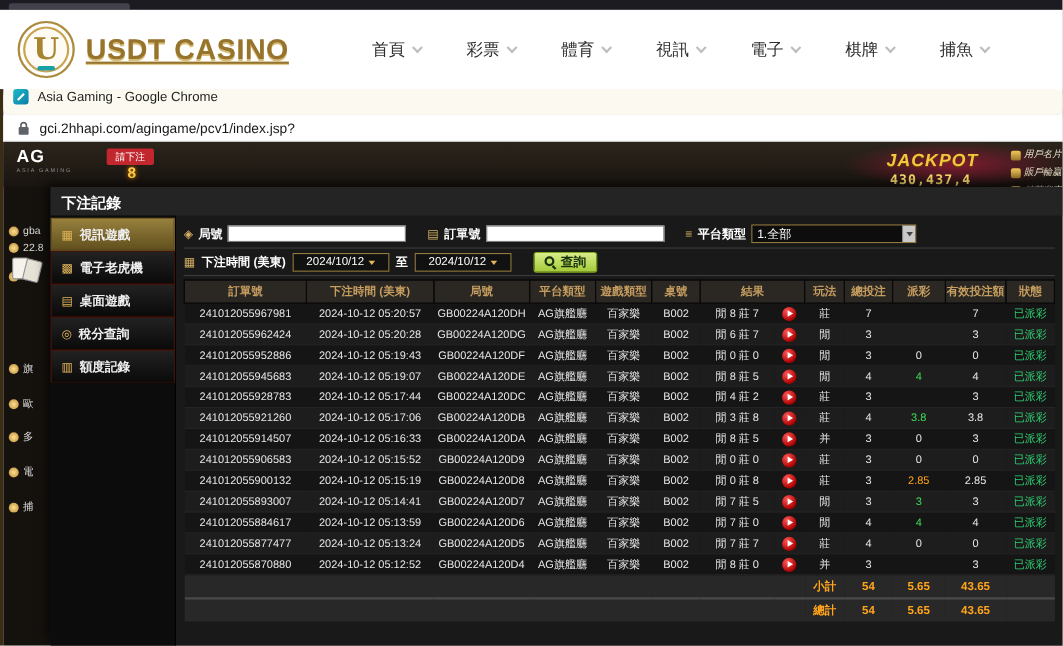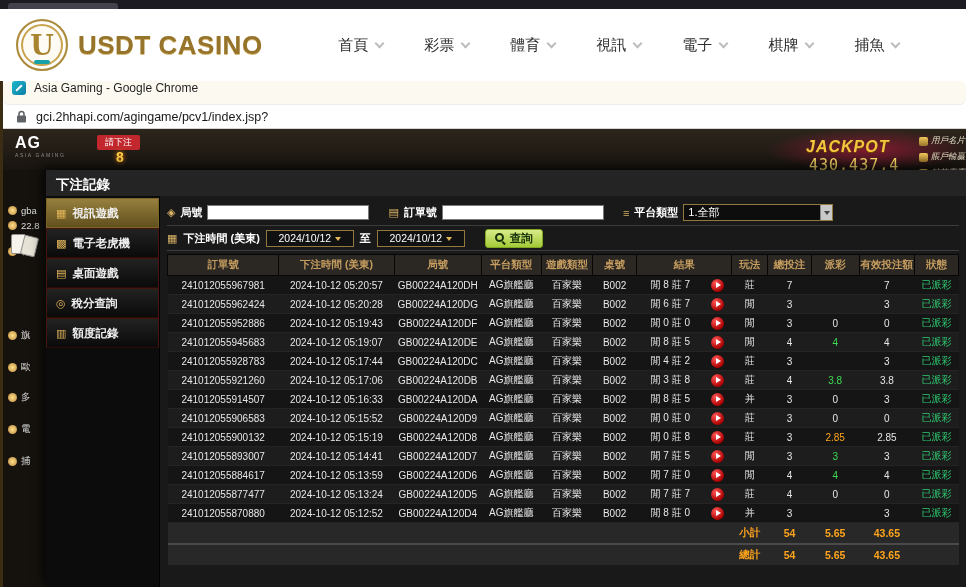--- a/index.html
+++ b/index.html
@@ -9,21 +9,21 @@
 
   
   .tabstrip { position:absolute; left:0; right:0; top:0; height:9px; background:#1c1b22; }
   .tab-stub { position:absolute; left:8px; top:3px; width:110px; height:6px; border-radius:3px 3px 0 0; background:#43424c; }
 
   
   .site-header { position:absolute; top:9px; left:0; width:966px; height:72px; background:#fff; display:flex; align-items:center; padding:0 16px; }
   .logo { display:flex; align-items:center; gap:10px; cursor:pointer; }
   .logo-badge { width:52px; height:52px; border-radius:50%; border:2px solid #ab8a3c; box-shadow:inset 0 0 0 3px #fff, inset 0 0 0 5px #c9a34f; background:#fdfbf4; color:#a8842f; font-family:"DejaVu Serif",serif; font-weight:bold; font-size:27px; display:flex; align-items:center; justify-content:center; position:relative; }
   .logo-badge::after { content:''; position:absolute; bottom:5px; left:50%; transform:translateX(-50%); width:16px; height:4px; border-radius:2px; background:#18a0a8; }
-  .logo-text { font-size:26px; font-weight:800; letter-spacing:.5px; color:#96742c; text-shadow:0 1px 0 #d8bd7a; }
+  .logo-text { font-size:26px; font-weight:800; letter-spacing:.5px; color:#96742c; text-shadow:0 1px 0 #d8bd7a;text-decoration:underline; }
   .main-nav { flex:1; display:flex; justify-content:space-around; margin:0 30px 0 55px; }
   .nav-item { display:flex; align-items:center; gap:8px; font-size:15px; color:#2d2d2d; cursor:pointer; }
   .chev { width:7px; height:7px; border-right:2px solid #bdbdbd; border-bottom:2px solid #bdbdbd; transform:rotate(45deg); margin-top:-4px; }
 
   
   .page-edge { position:absolute; left:0; top:81px; width:3px; bottom:0; background:#3a2d14; }
   .popup-titlebar { position:absolute; left:3px; right:0; top:81px; height:24px; background:#fcfaf0; border-bottom:1px solid #ececec; display:flex; gap:8px; padding-left:9px; font-size:12px; color:#1f1f1f;border-radius:6px; }
   .favicon { width:14px; height:14px; border-radius:3px; background:linear-gradient(135deg,#1cb8ca,#0d7da6); position:relative; flex:none; }
   .favicon::after { content:''; position:absolute; left:3px; top:6px; width:8px; height:2px; background:#fff; transform:rotate(-45deg); }
   .popup-urlbar { position:absolute; left:3px; right:0; top:105px; height:24px; background:#fff; border-bottom:1px solid #d5d5d5; display:flex; align-items:center; gap:9px; padding-left:13px; font-size:12.5px; color:#181818; }
@@ -31,21 +31,21 @@
   
   .game-area { position:absolute; left:3px; right:0; top:129px; bottom:0; background:#15120e; overflow:hidden; }
   .lobby-strip { position:absolute; left:0; right:0; top:0; height:41px; background:linear-gradient(180deg,#2c251c,#191410); }
   .ag-logo { position:absolute; left:12px; top:6px; line-height:1; }
   .ag-main { font-size:16px; font-weight:900; color:#fff; letter-spacing:1px; }
   .ag-sub { display:block; font-size:5px; color:#8d8d8d; letter-spacing:1.6px; margin-top:2px; }
   .bet-banner { position:absolute; left:94px; top:6px; background:#c1272d; color:#fff; font-size:9px; padding:1px 8px; border-radius:2px; }
   .countdown { position:absolute; left:113px; top:20px; color:#ffd24a; font-size:14px; font-weight:900; text-shadow:0 0 5px #ff8400; }
   .jp-glow { position:absolute; left:765px; top:0; width:200px; height:41px; background:radial-gradient(ellipse at center, rgba(205,25,70,.55), rgba(0,0,0,0) 72%); }
   .jackpot { position:absolute; left:803px; top:9px; font-size:16px; font-weight:900; font-style:italic; letter-spacing:1px; color:#f6c63e; text-shadow:0 1px 1px #6b4e00; }
-  .jackpot-val { position:absolute; left:806px; top:27px; font-family:"DejaVu Sans Mono",monospace; font-size:15px; font-weight:normal; color:#ffe06a; letter-spacing:1px; }
+  .jackpot-val { position:absolute; left:806px; top:27px; font-family:"DejaVu Sans Mono",monospace; font-size:12px; font-weight:bold; color:#ffe06a; letter-spacing:1px; }
   .right-panel { position:absolute; right:1px; top:6px; }
   .rp-item { display:flex; align-items:center; gap:3px; margin-bottom:4px; font-size:8.5px; color:#e8e0c8; white-space:nowrap;font-style:italic; }
   .rp-ico { width:9px; height:9px; border-radius:2px; background:linear-gradient(#f0c75a,#9a742a); flex:none; }
   .left-rail { position:absolute; left:0; top:41px; width:43px; bottom:0; }
   .rail-item { position:absolute; left:5px; display:flex; align-items:center; gap:4px; color:#ddd; font-size:9.5px; white-space:nowrap; }
   .rail-ico { width:9px; height:9px; border-radius:50%; background:radial-gradient(#ffe08a,#b8863a); flex:none; }
   .rail-item:nth-of-type(1){ top:35px; } .rail-item:nth-of-type(2){ top:50px; }
   .rail-item:nth-of-type(3){ top:75px; } .rail-item:nth-of-type(4){ top:159px; }
   .rail-item:nth-of-type(5){ top:191px; } .rail-item:nth-of-type(6){ top:221px; }
   .rail-item:nth-of-type(7){ top:253px; } .rail-item:nth-of-type(8){ top:285px; }

